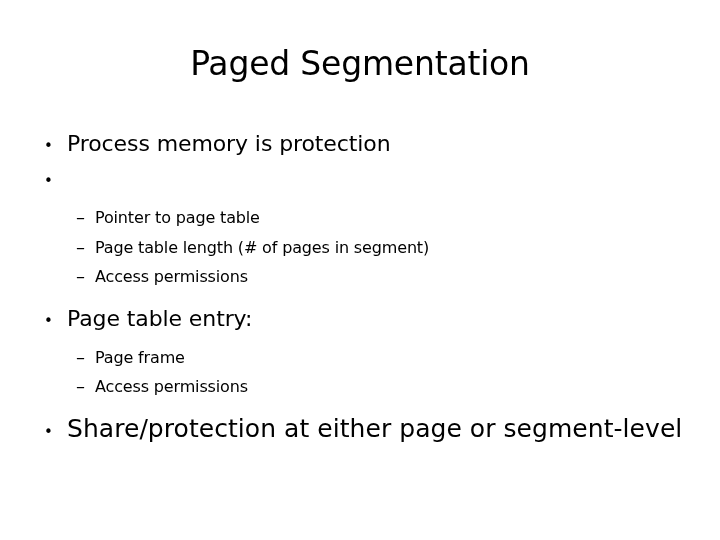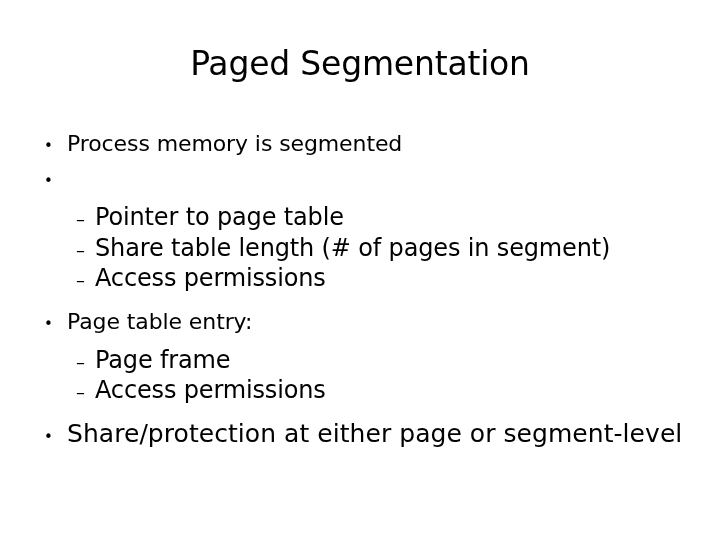--- a/index.html
+++ b/index.html
@@ -85,55 +85,55 @@
     padding-left: 76px;
   }
   .lvl2 .marker {
     width: 19px;
     flex: 0 0 19px;
     font-size: 18px;
     line-height: 28.5px;
     color: #000;
   }
   .lvl2 .txt {
-    font-size: 24px;
+    font-size: 16px;
     letter-spacing: -0.15px;
   }
 
   
   .gap-before-sub { margin-top: 4px; }
   .gap-before-lvl1 { margin-top: 9px; }
   .gap-before-last { margin-top: 8px; }
 </style>
 </head>
 <body>
 
 <div class="slide">
 
   <div class="slide-title">Paged Segmentation</div>
 
   <div class="body-block">
 
     <div class="bullet-row lvl1">
       <span class="marker">•</span>
-      <span class="txt">Process memory is segmented</span>
+      <span class="txt">Process memory is protection</span>
     </div>
 
     <div class="bullet-row lvl1">
       <span class="marker">•</span>
     </div>
 
     <div class="bullet-row lvl2 gap-before-sub">
       <span class="marker">–</span>
       <span class="txt">Pointer to page table</span>
     </div>
 
     <div class="bullet-row lvl2">
       <span class="marker">–</span>
-      <span class="txt">Share table length (# of pages in segment)</span>
+      <span class="txt">Page table length (# of pages in segment)</span>
     </div>
 
     <div class="bullet-row lvl2">
       <span class="marker">–</span>
       <span class="txt">Access permissions</span>
     </div>
 
     <div class="bullet-row lvl1 gap-before-lvl1">
       <span class="marker">•</span>
       <span class="txt">Page table entry:</span>

